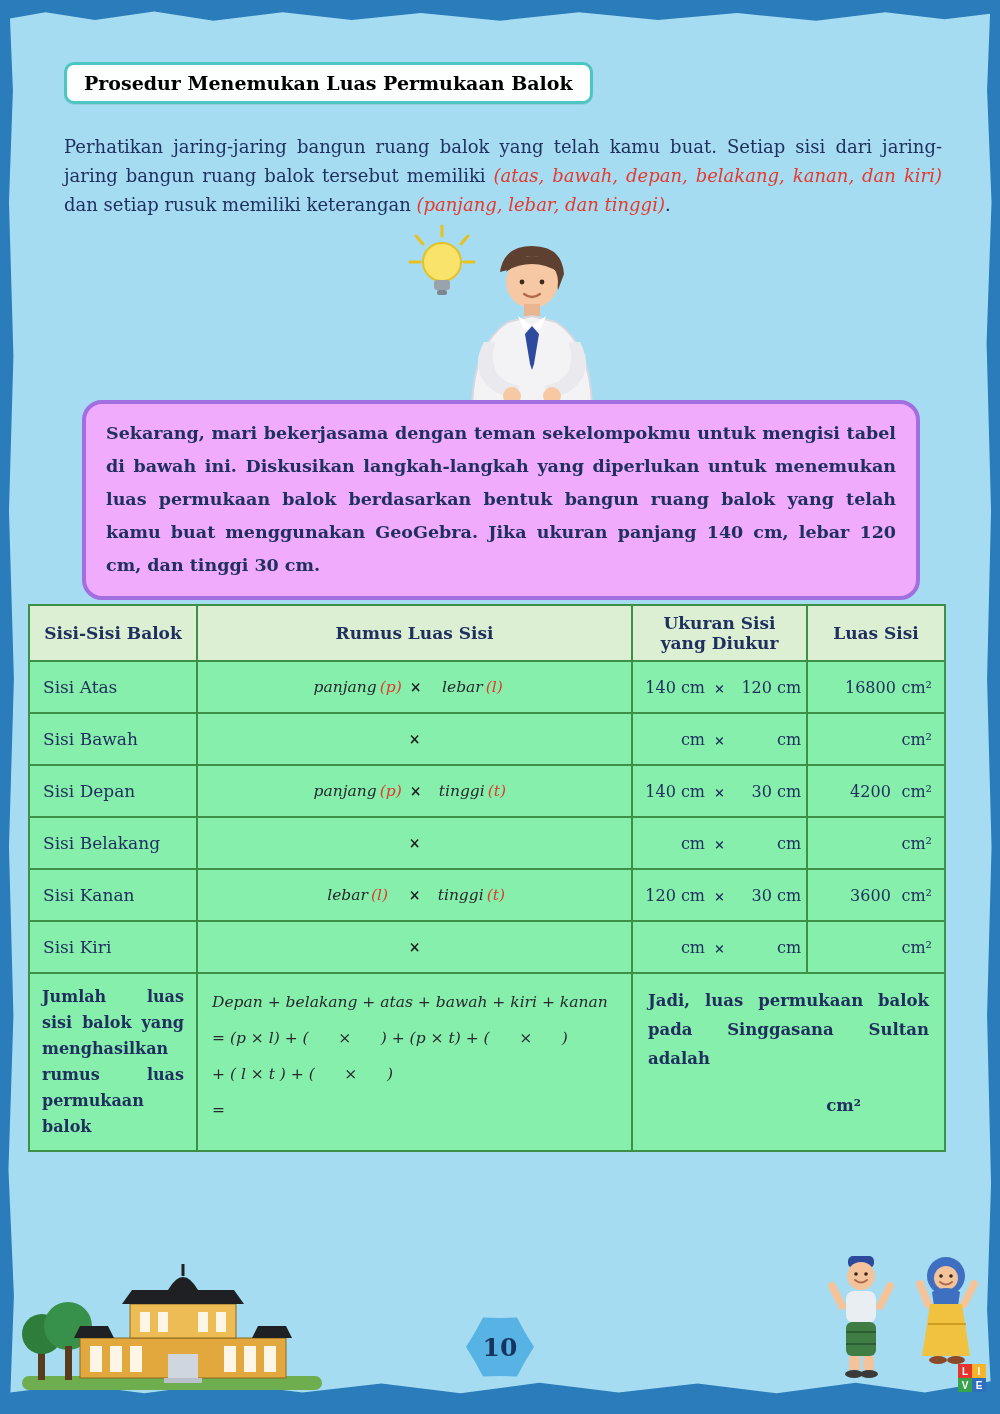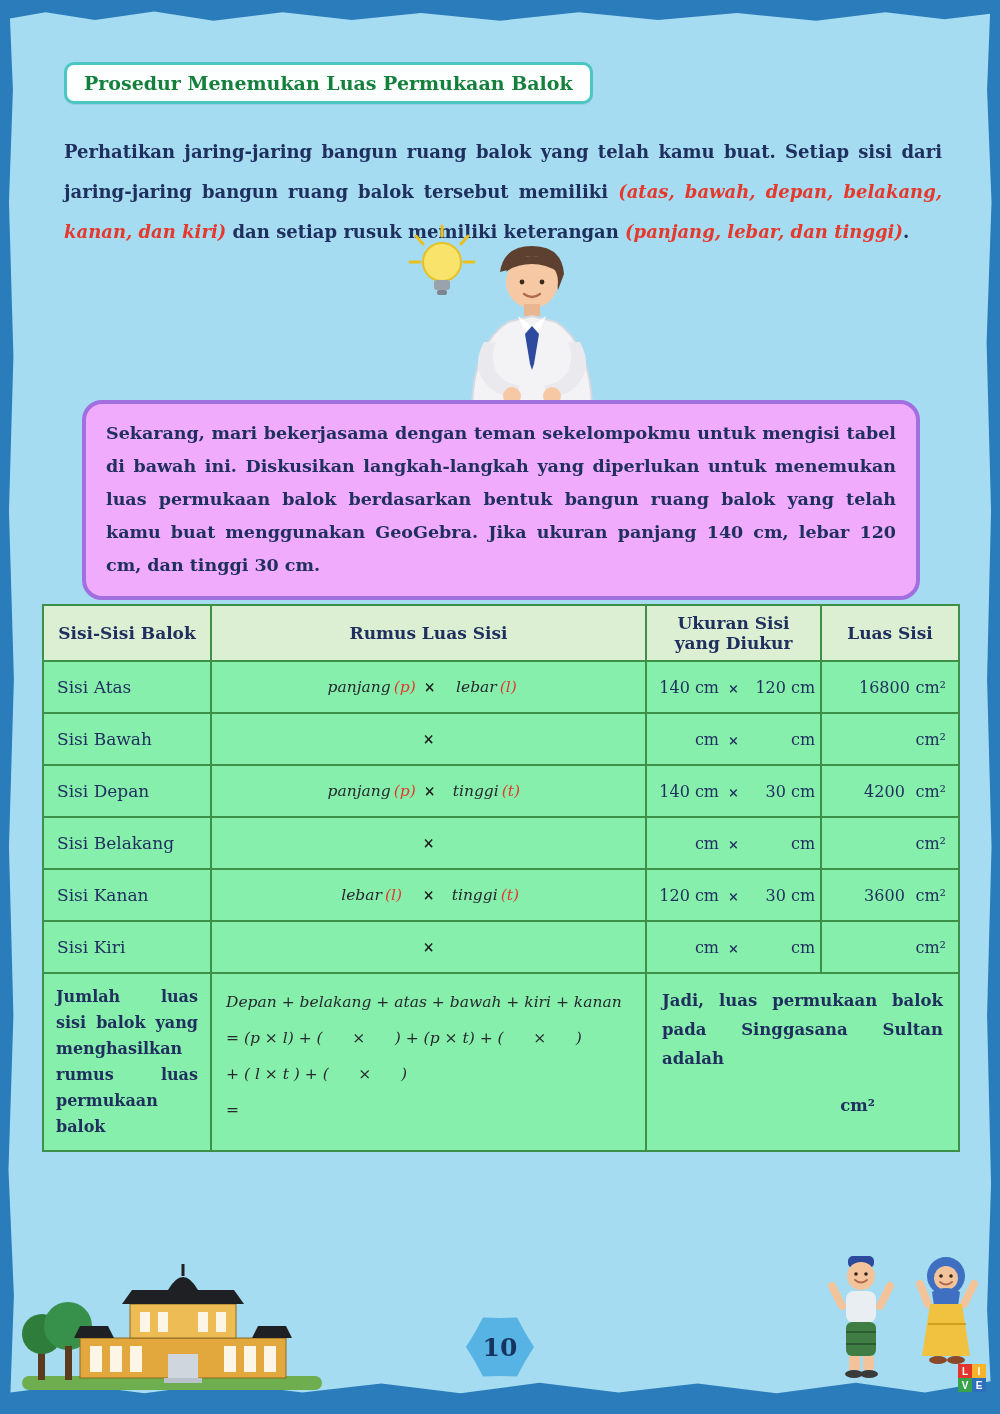--- a/index.html
+++ b/index.html
@@ -1,31 +1,31 @@
 <!DOCTYPE html>
 <html><head>
 <meta charset="utf-8">
 <style>
   html,body{margin:0;padding:0;}
   body{width:1000px;height:1414px;position:relative;overflow:hidden;
        background:#2b7cba;font-family:"DejaVu Serif","Liberation Serif",serif;}
   .paper{position:absolute;left:6px;top:6px;width:988px;height:1402px;background:#a6dcf1;
     clip-path:polygon(0.4% 0.9%,4% 0.45%,9% 1.0%,15% 0.4%,21% 1.05%,28% 0.45%,35% 1.0%,42% 0.5%,50% 1.05%,58% 0.45%,66% 1.0%,74% 0.5%,82% 1.05%,89% 0.45%,95% 0.95%,99.6% 0.55%,99.3% 6%,99.75% 14%,99.25% 24%,99.7% 36%,99.3% 48%,99.75% 60%,99.3% 72%,99.7% 84%,99.3% 93%,99.65% 98.1%,93% 98.9%,86% 98.2%,78% 98.95%,70% 98.25%,62% 98.9%,54% 98.2%,46% 98.95%,38% 98.25%,30% 98.9%,22% 98.2%,14% 98.95%,7% 98.3%,0.45% 98.9%,0.8% 92%,0.25% 83%,0.75% 72%,0.3% 60%,0.8% 48%,0.3% 36%,0.75% 25%,0.3% 14%,0.7% 6%);}
   .title-badge{position:absolute;left:64px;top:62px;background:#fdfefe;border:3px solid #4cc6c3;
-    border-radius:10px;padding:7px 17px;font-weight:bold;font-size:19px;color:#15803d;
+    border-radius:10px;padding:7px 17px;font-weight:bold;font-size:19px;color:#000000;
     box-shadow:0 1px 0 rgba(0,0,0,.08);}
-  .intro{position:absolute;left:64px;top:114px;width:878px;font-size:18px;font-weight:bold;
-    line-height:40px;color:#20305e;text-align:justify;}
+  .intro{position:absolute;left:64px;top:114px;width:878px;font-size:18px;font-weight:normal;
+    line-height:29px;color:#20305e;text-align:justify;}
   .red-it{color:#e5392d;font-style:italic;}
   .illustration{position:absolute;left:372px;top:224px;width:256px;height:182px;}
   .bubble{position:absolute;left:82px;top:400px;width:838px;box-sizing:border-box;
     border:4px solid #a26fe0;border-radius:20px;background:#f0abfc;padding:13px 20px 14px 20px;
     font-size:17.5px;font-weight:bold;line-height:33px;color:#20305e;text-align:justify;}
   
-  .sheet-table{position:absolute;left:42px;top:604px;border-collapse:collapse;table-layout:fixed;width:916px;}
+  .sheet-table{position:absolute;left:28px;top:604px;border-collapse:collapse;table-layout:fixed;width:916px;}
   .sheet-table th,.sheet-table td{border:2.4px solid #3d9048;box-sizing:border-box;}
   .sheet-table th{background:#dcefd2;height:56px;font-size:17px;color:#20305e;font-weight:bold;text-align:center;padding:2px 6px;}
   .sheet-table td{background:#86efac;height:52px;color:#20305e;}
   td.c-label{padding-left:13px;font-size:17px;}
   td.c-formula{text-align:center;font-size:15.5px;color:#26282e;}
   .f-term{display:inline-block;min-width:86px;text-align:center;font-style:italic;}
   .f-sym{color:#e5392d;font-style:italic;margin-left:3px;}
   .times{font-style:normal;font-weight:bold;font-size:14px;margin:0 8px;color:#1c1c1c;}
   td.c-measure{text-align:center;font-size:16px;}
   .m-val{display:inline-block;min-width:40px;text-align:right;}

